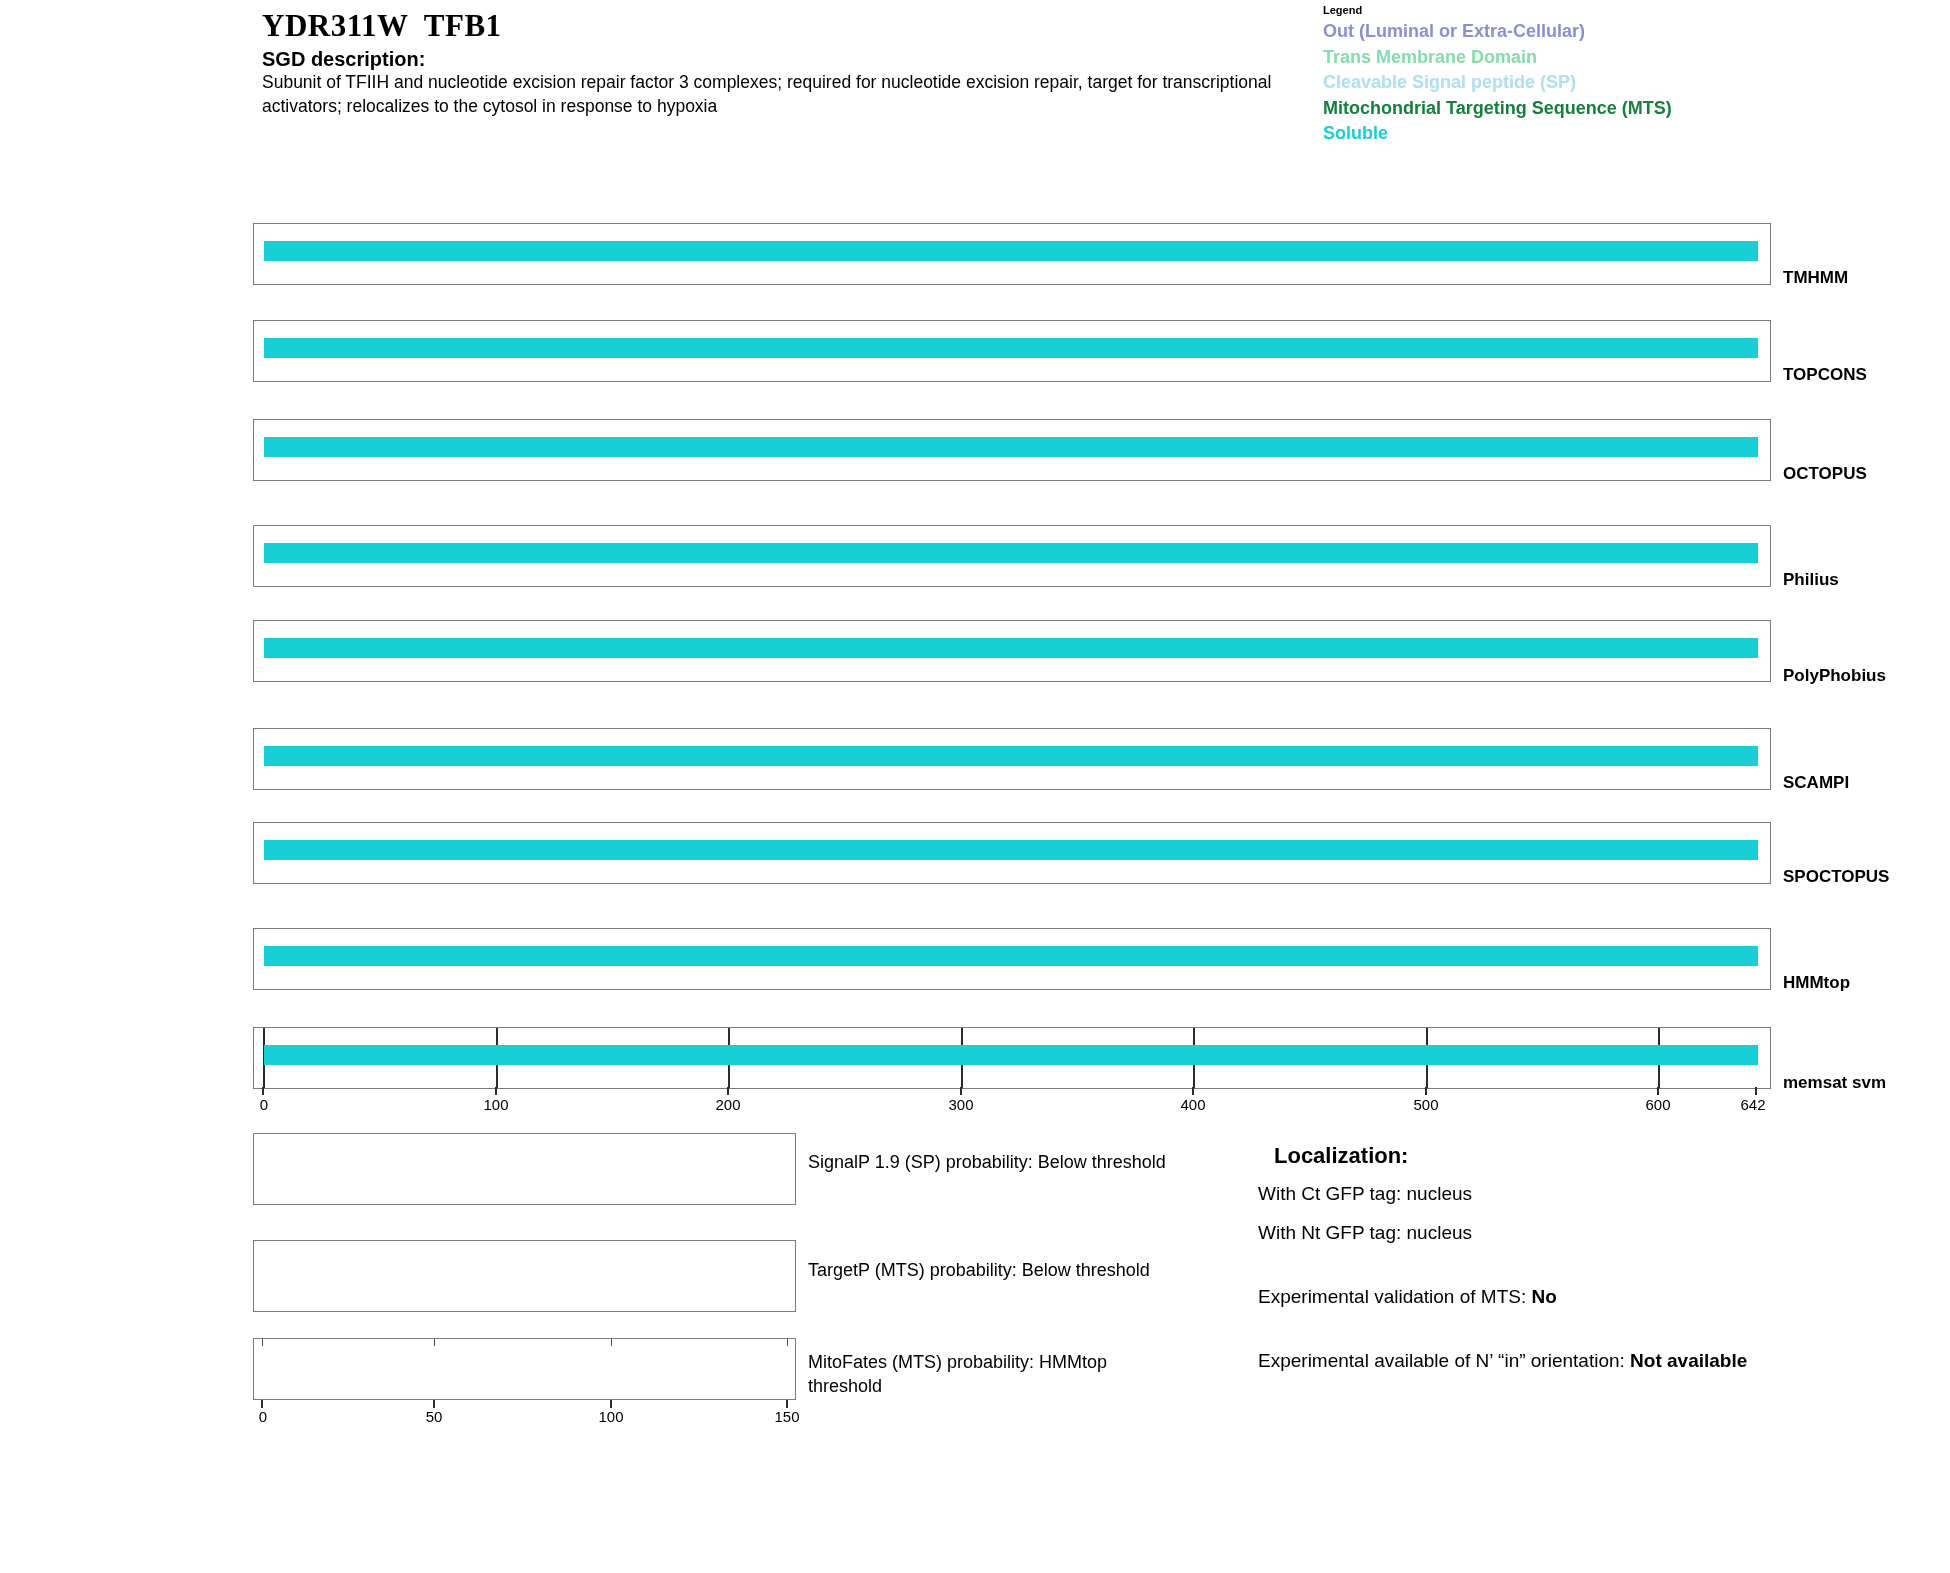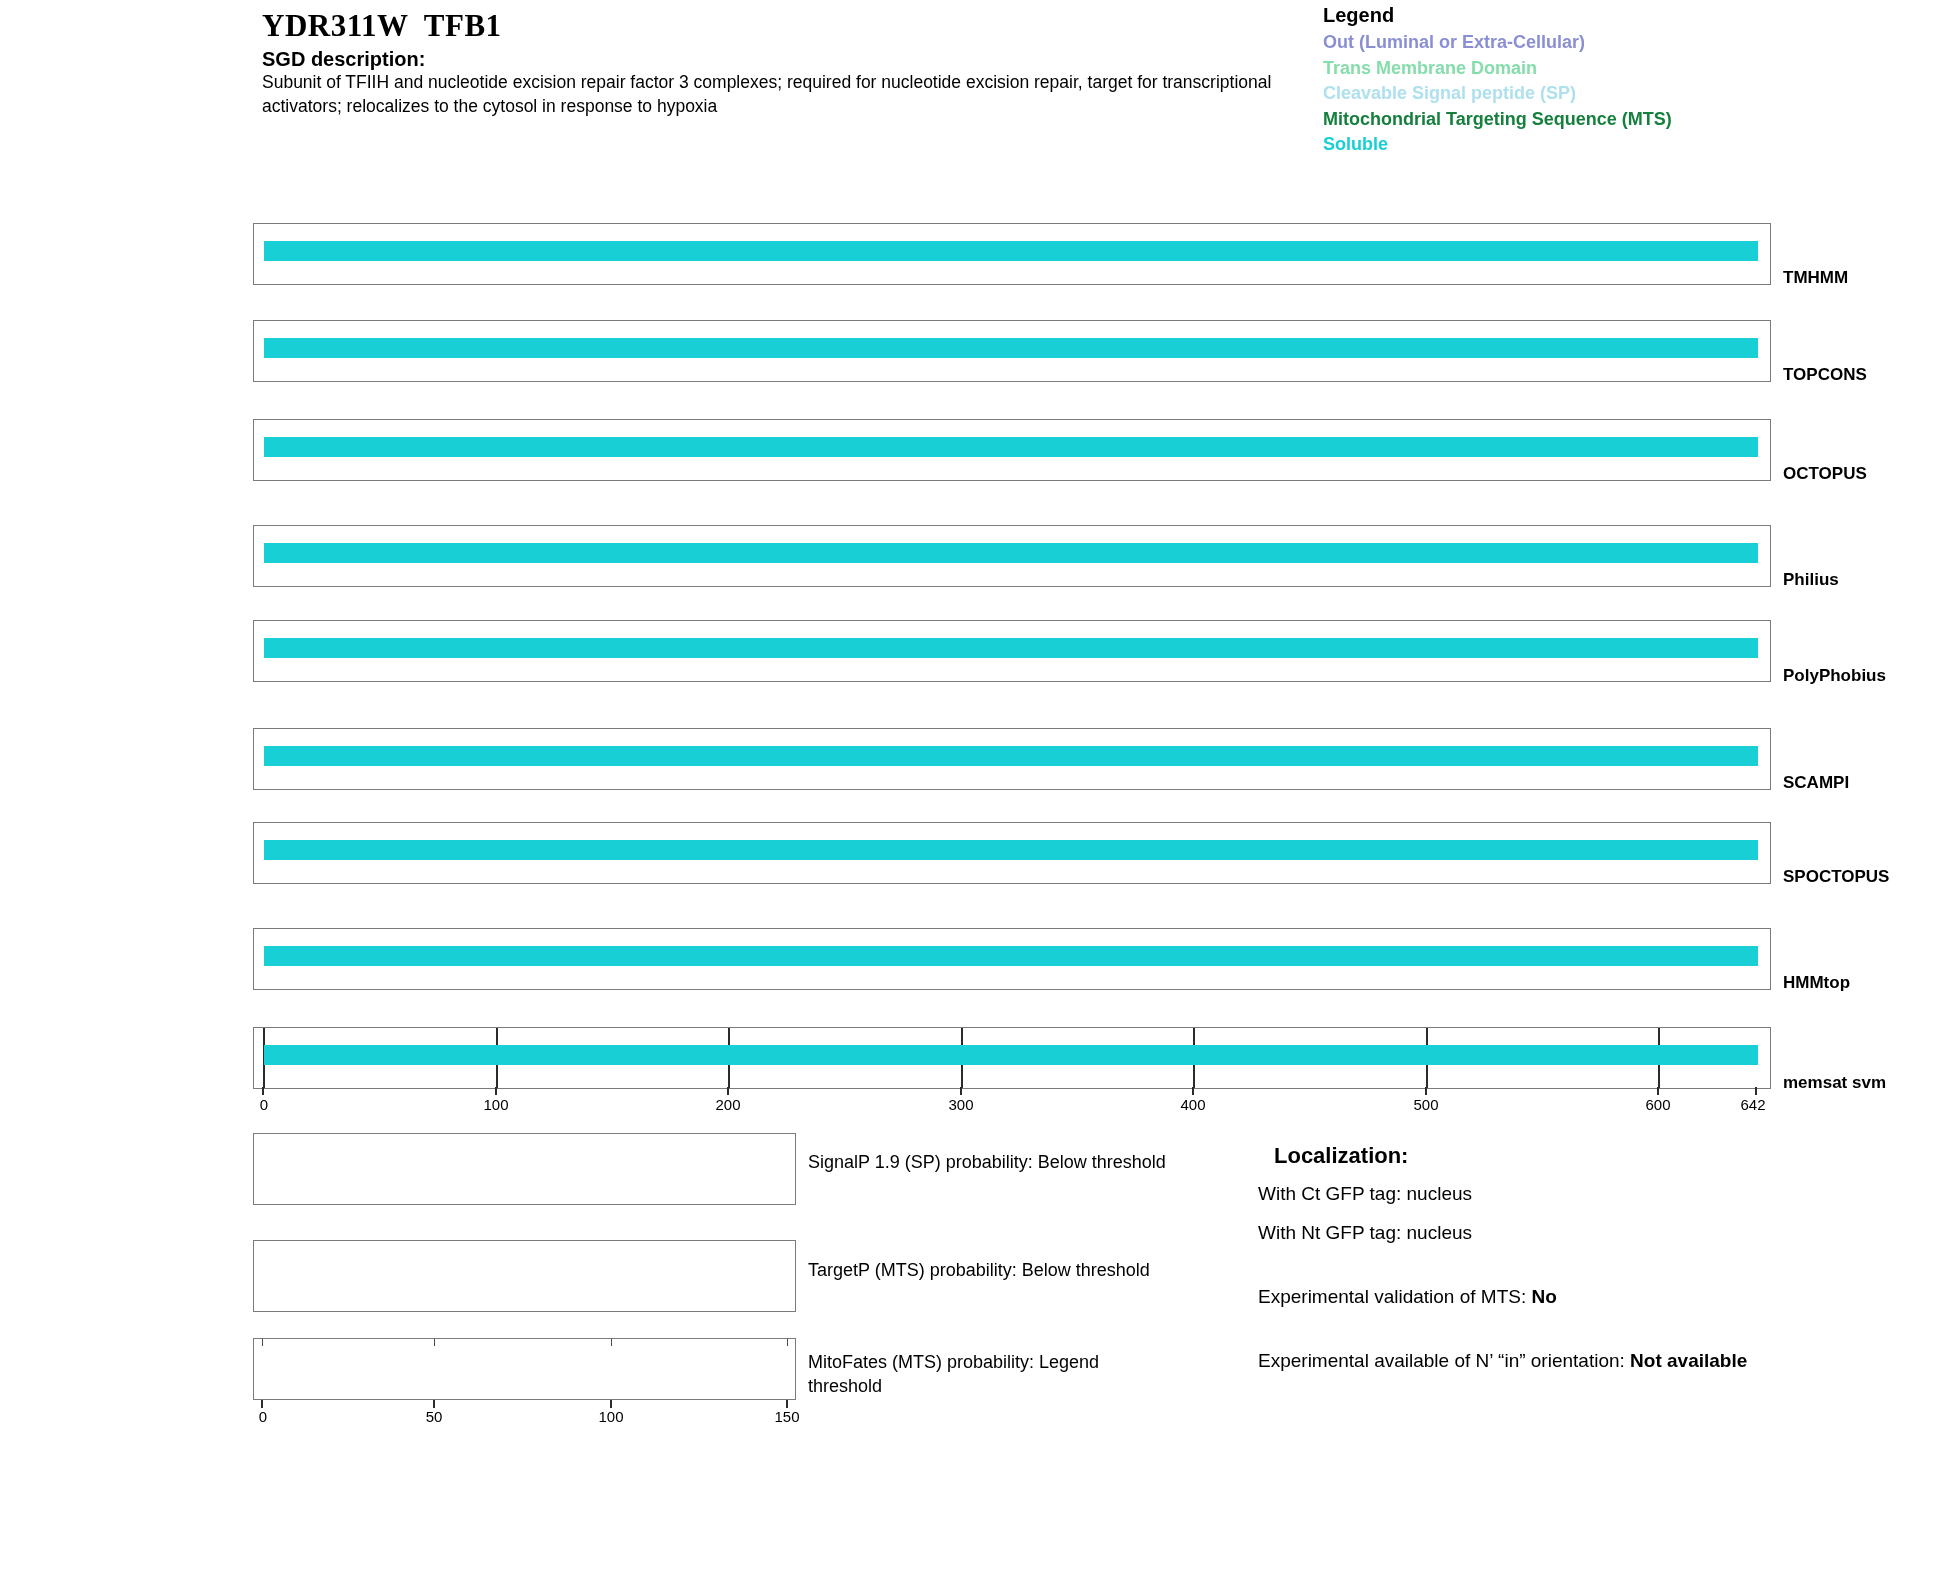--- a/index.html
+++ b/index.html
@@ -44,21 +44,21 @@
   }
 
   
   #legend {
     position: absolute;
     left: 1323px;
     top: 4px;
     width: 600px;
   }
   #legend-title {
-    font-size: 20px;
+    font-size: 11px;
     font-weight: bold;
     margin-bottom: 3px;
   }
   .legend-entry {
     font-size: 18px;
     font-weight: bold;
     line-height: 1.42;
     white-space: nowrap;
   }
 
@@ -293,21 +293,21 @@
 
 <div class="lowbox" style="top:1240px; height:72px"></div>
 <div class="lowbox-label" style="top:1258px">TargetP (MTS) probability: Below threshold</div>
 
 <div class="lowbox" style="top:1338px; height:62px">
   <div class="lowbox-inner-tick" style="left:8px"></div>
   <div class="lowbox-inner-tick" style="left:180px"></div>
   <div class="lowbox-inner-tick" style="left:357px"></div>
   <div class="lowbox-inner-tick" style="left:533px"></div>
 </div>
-<div class="lowbox-label" style="top:1350px; width:340px">MitoFates (MTS) probability: Legend threshold</div>
+<div class="lowbox-label" style="top:1350px; width:340px">MitoFates (MTS) probability: HMMtop threshold</div>
 
 <div id="axis-low">
   <div class="axis-tick" style="left:8px"></div>
   <div class="axis-text" style="left:10px">0</div>
 
   <div class="axis-tick" style="left:180px"></div>
   <div class="axis-text" style="left:181px">50</div>
 
   <div class="axis-tick" style="left:357px"></div>
   <div class="axis-text" style="left:358px">100</div>

